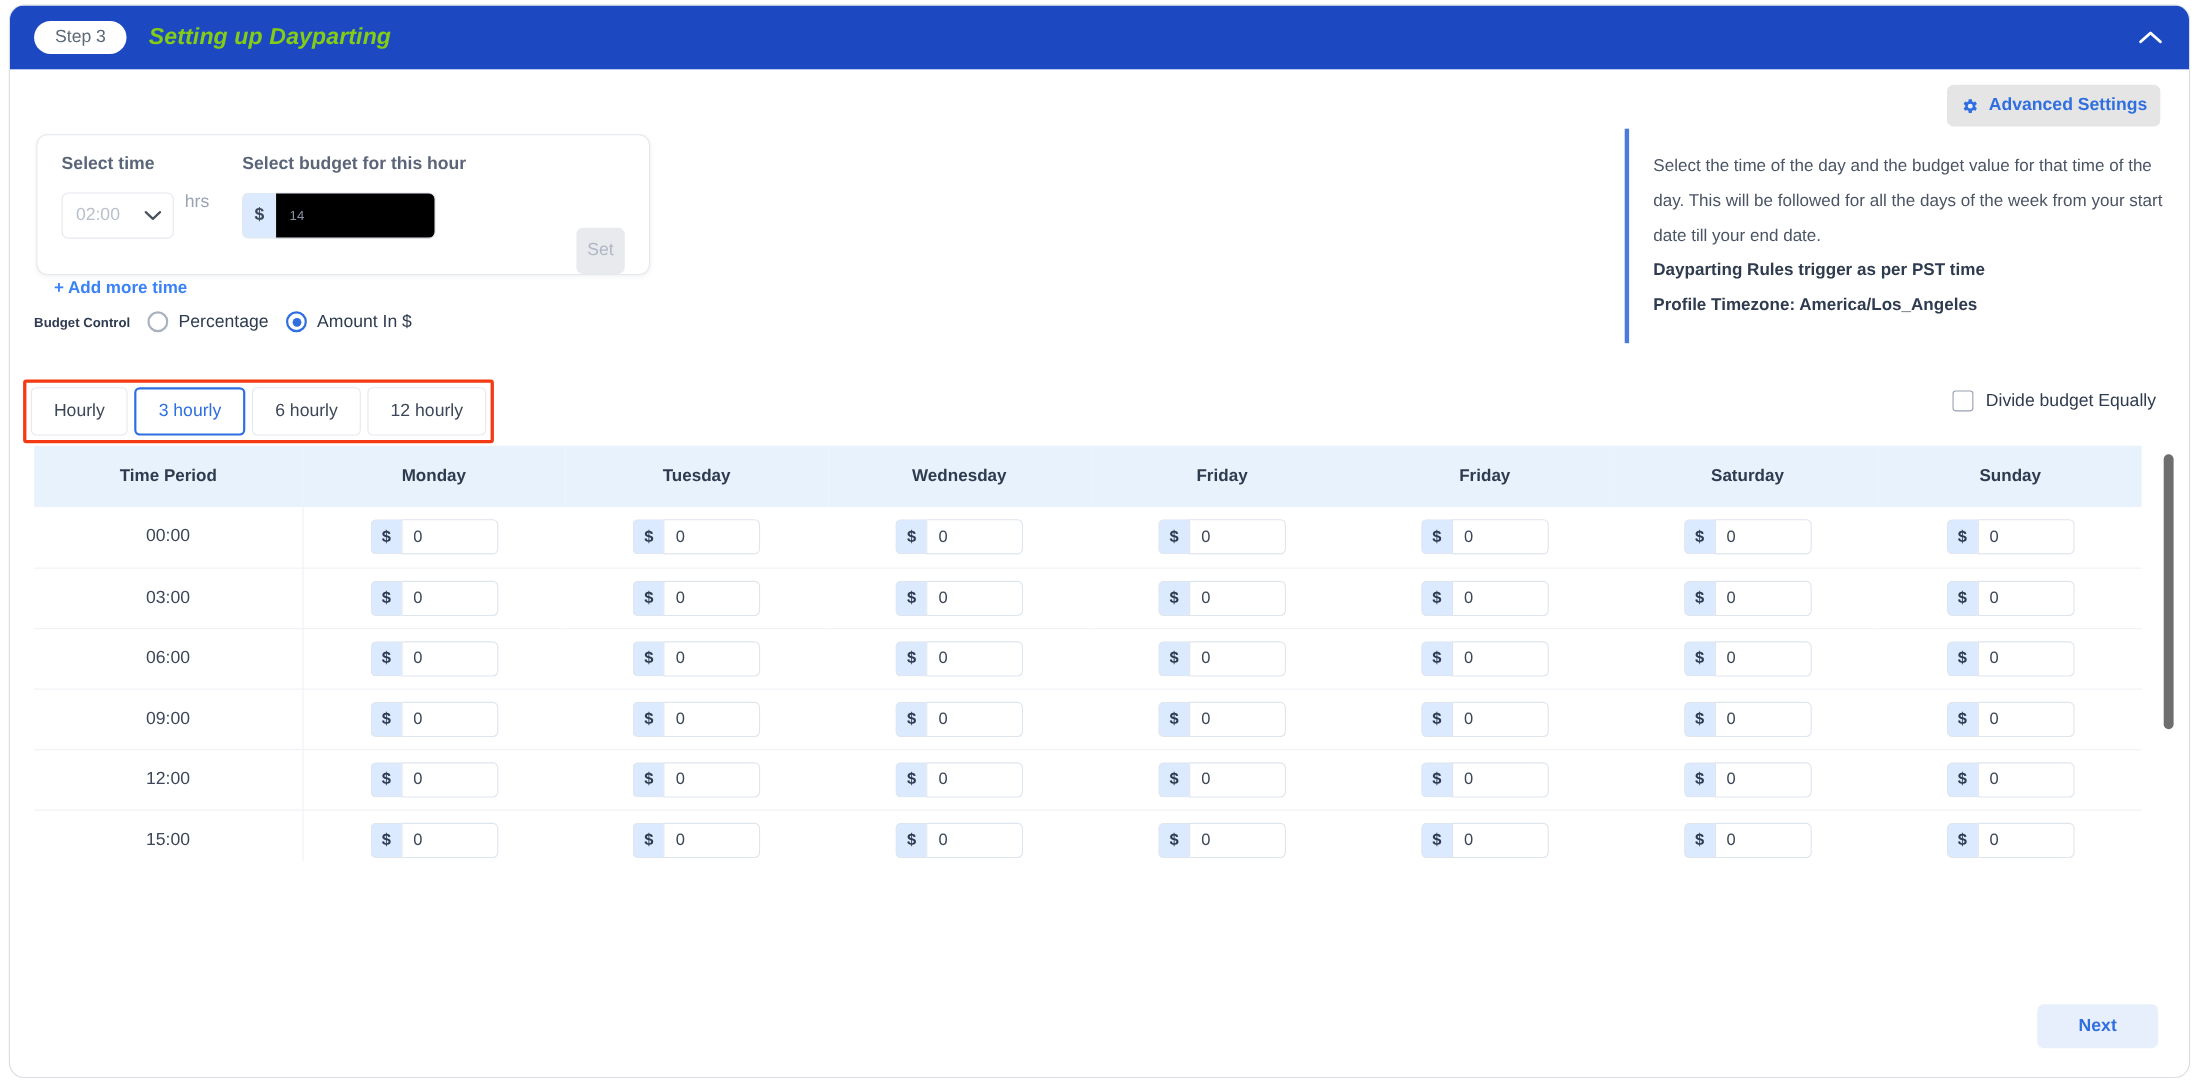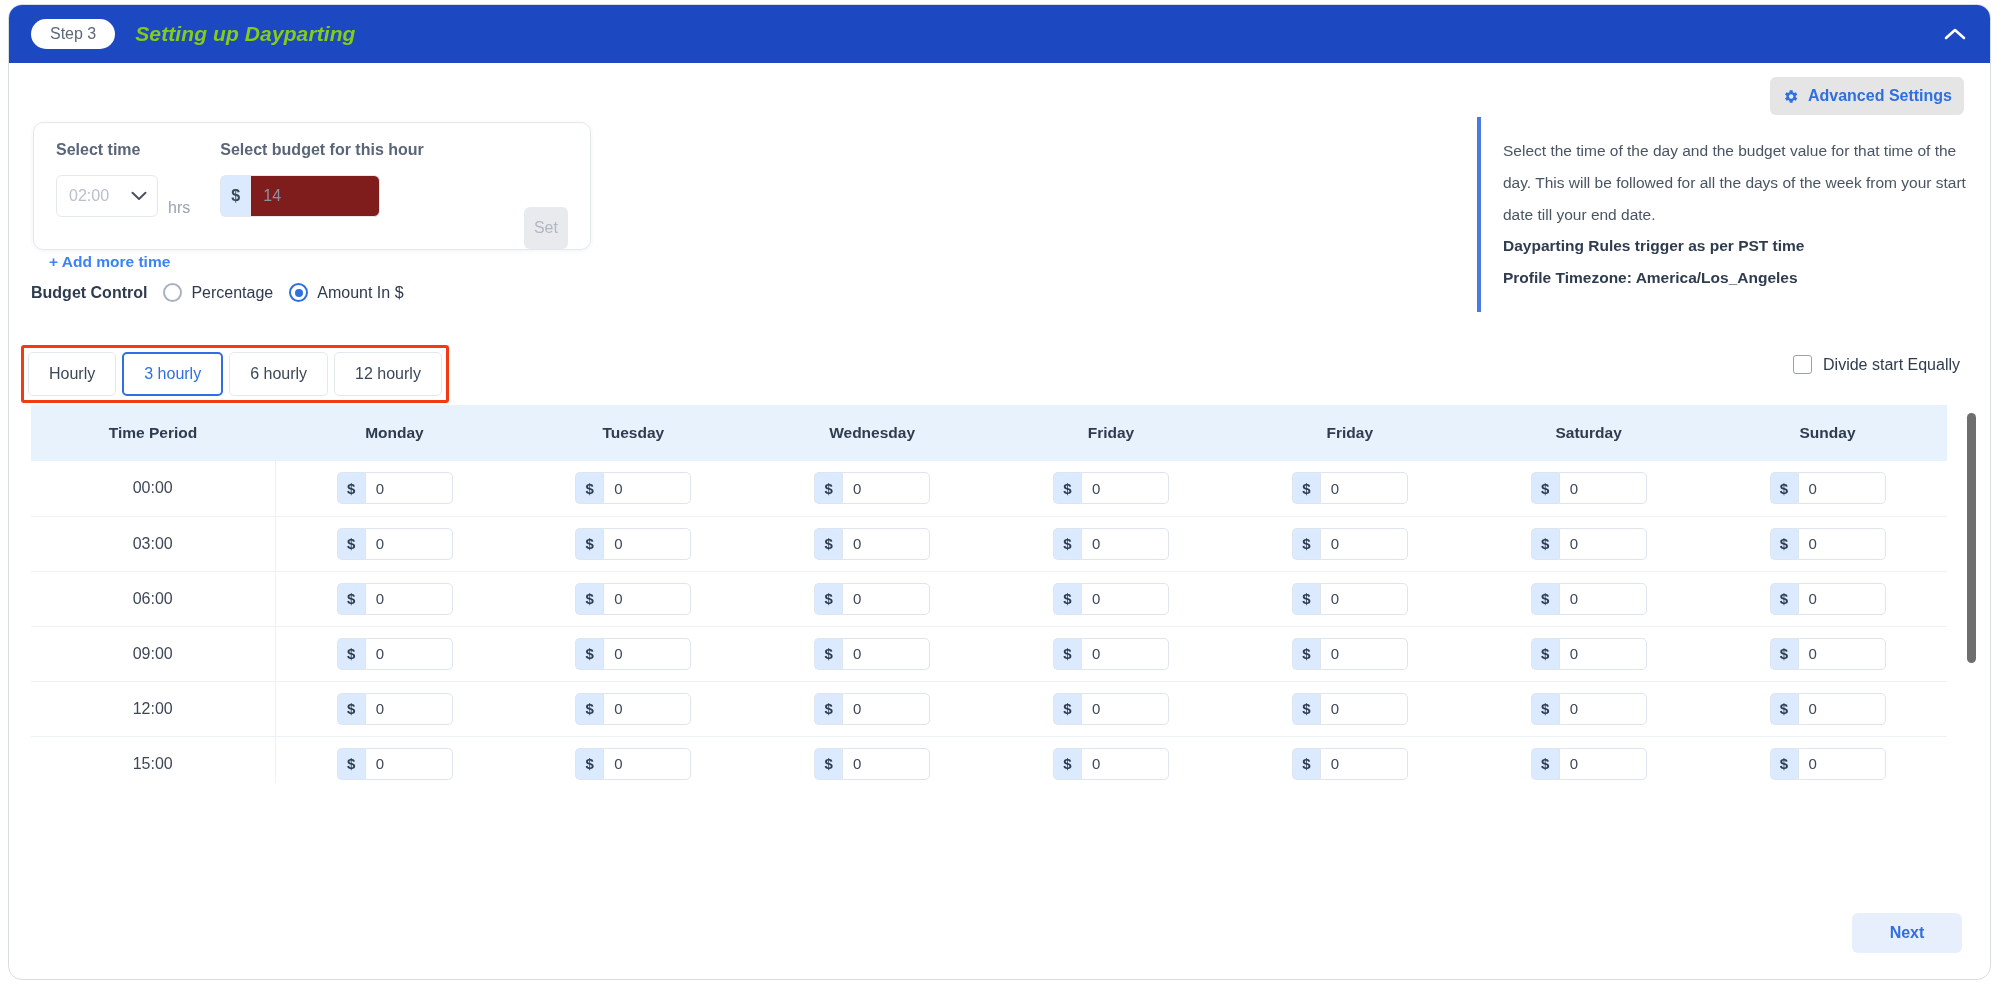--- a/index.html
+++ b/index.html
@@ -80,21 +80,21 @@
     gap: 30px;
     margin-top: 17px;
   }
   .field-label {
     font-size: 16px;
     color: #5a6579;
     font-weight: 600;
     margin-bottom: 16px;
     white-space: nowrap;
   }
-  .time-row { display: flex; align-items: flex-end; gap: 10px; }
+  .time-row { display: flex; align-items: flex-start; gap: 10px; }
   .time-select {
     width: 102px; height: 42px;
     border: 1px solid #e4e8ee;
     border-radius: 6px;
     display: flex; align-items: center;
     justify-content: space-between;
     padding: 0 10px 0 12px;
     background: #fff;
     cursor: pointer;
   }
@@ -106,28 +106,28 @@
     width: 30px; height: 42px;
     background: #dbeafe;
     border: 1px solid #e4e8ee;
     border-right: none;
     border-radius: 6px 0 0 6px;
     display: flex; align-items: center; justify-content: center;
     font-size: 16px; color: #3c4char; color: #3d4758;
     font-weight: 600;
   }
   .money-input {
-    width: 130px; height: 42px;
+    width: 146px; height: 42px;
     border: 1px solid #e4e8ee;
     border-radius: 0 6px 6px 0;
     padding: 0 12px;
-    font-size: 16px;
+    font-size: 12px;
     color: #8a93a3;
     font-family: "Liberation Sans", sans-serif;
-    background: #7f1d1d;
+    background: #000000;
     outline: none;
   }
   .set-btn {
     width: 84px; height: 42px;
     background: #e8eaee;
     color: #b0b7c3;
     border: none; border-radius: 6px;
     font-size: 16px;
     font-family: "Liberation Sans", sans-serif;
     align-self: flex-end;
@@ -141,21 +141,21 @@
     font-size: 15.5px;
     font-weight: 600;
     cursor: pointer;
   }
 
   
   .budget-control {
     position: absolute; left: 22px; top: 278px;
     display: flex; align-items: center; gap: 16px;
   }
-  .bc-label { font-size: 16px; font-weight: bold; color: #2f3b4f; }
+  .bc-label { font-size: 12px; font-weight: bold; color: #2f3b4f; }
   .radio-item { display: flex; align-items: center; gap: 9px; cursor: pointer; }
   .radio {
     width: 19px; height: 19px; border-radius: 50%;
     border: 2px solid #aab2c0; background: #fff;
   }
   .radio.checked {
     border-color: #2f6fe0;
     background: #fff;
     position: relative;
   }
@@ -349,21 +349,21 @@
     <div class="tabs">
       <div class="tab">Hourly</div>
       <div class="tab active">3 hourly</div>
       <div class="tab">6 hourly</div>
       <div class="tab">12 hourly</div>
     </div>
   </div>
 
   <label class="divide-equally">
     <span class="checkbox"></span>
-    <span>Divide start Equally</span>
+    <span>Divide budget Equally</span>
   </label>
 
   <div style="position:absolute; left:1468px; top:112px; width:500px; padding:18px 0 18px 22px; border-left:4px solid #4a7ae0; background:#ffffff;">
     <div style="font-size:15.5px; color:#4a5464; line-height:2.05;">Select the time of the day and the budget value for that time of the day. This will be followed for all the days of the week from your start date till your end date.</div>
     <div style="font-size:15.5px; color:#2f3b4f; font-weight:bold; line-height:2.05;">Dayparting Rules trigger as per PST time</div>
     <div style="font-size:15.5px; color:#2f3b4f; font-weight:bold; line-height:2.05;">Profile Timezone: America/Los_Angeles</div>
   </div>
 
   <div class="table-wrap">
     <table class="dp-table">

